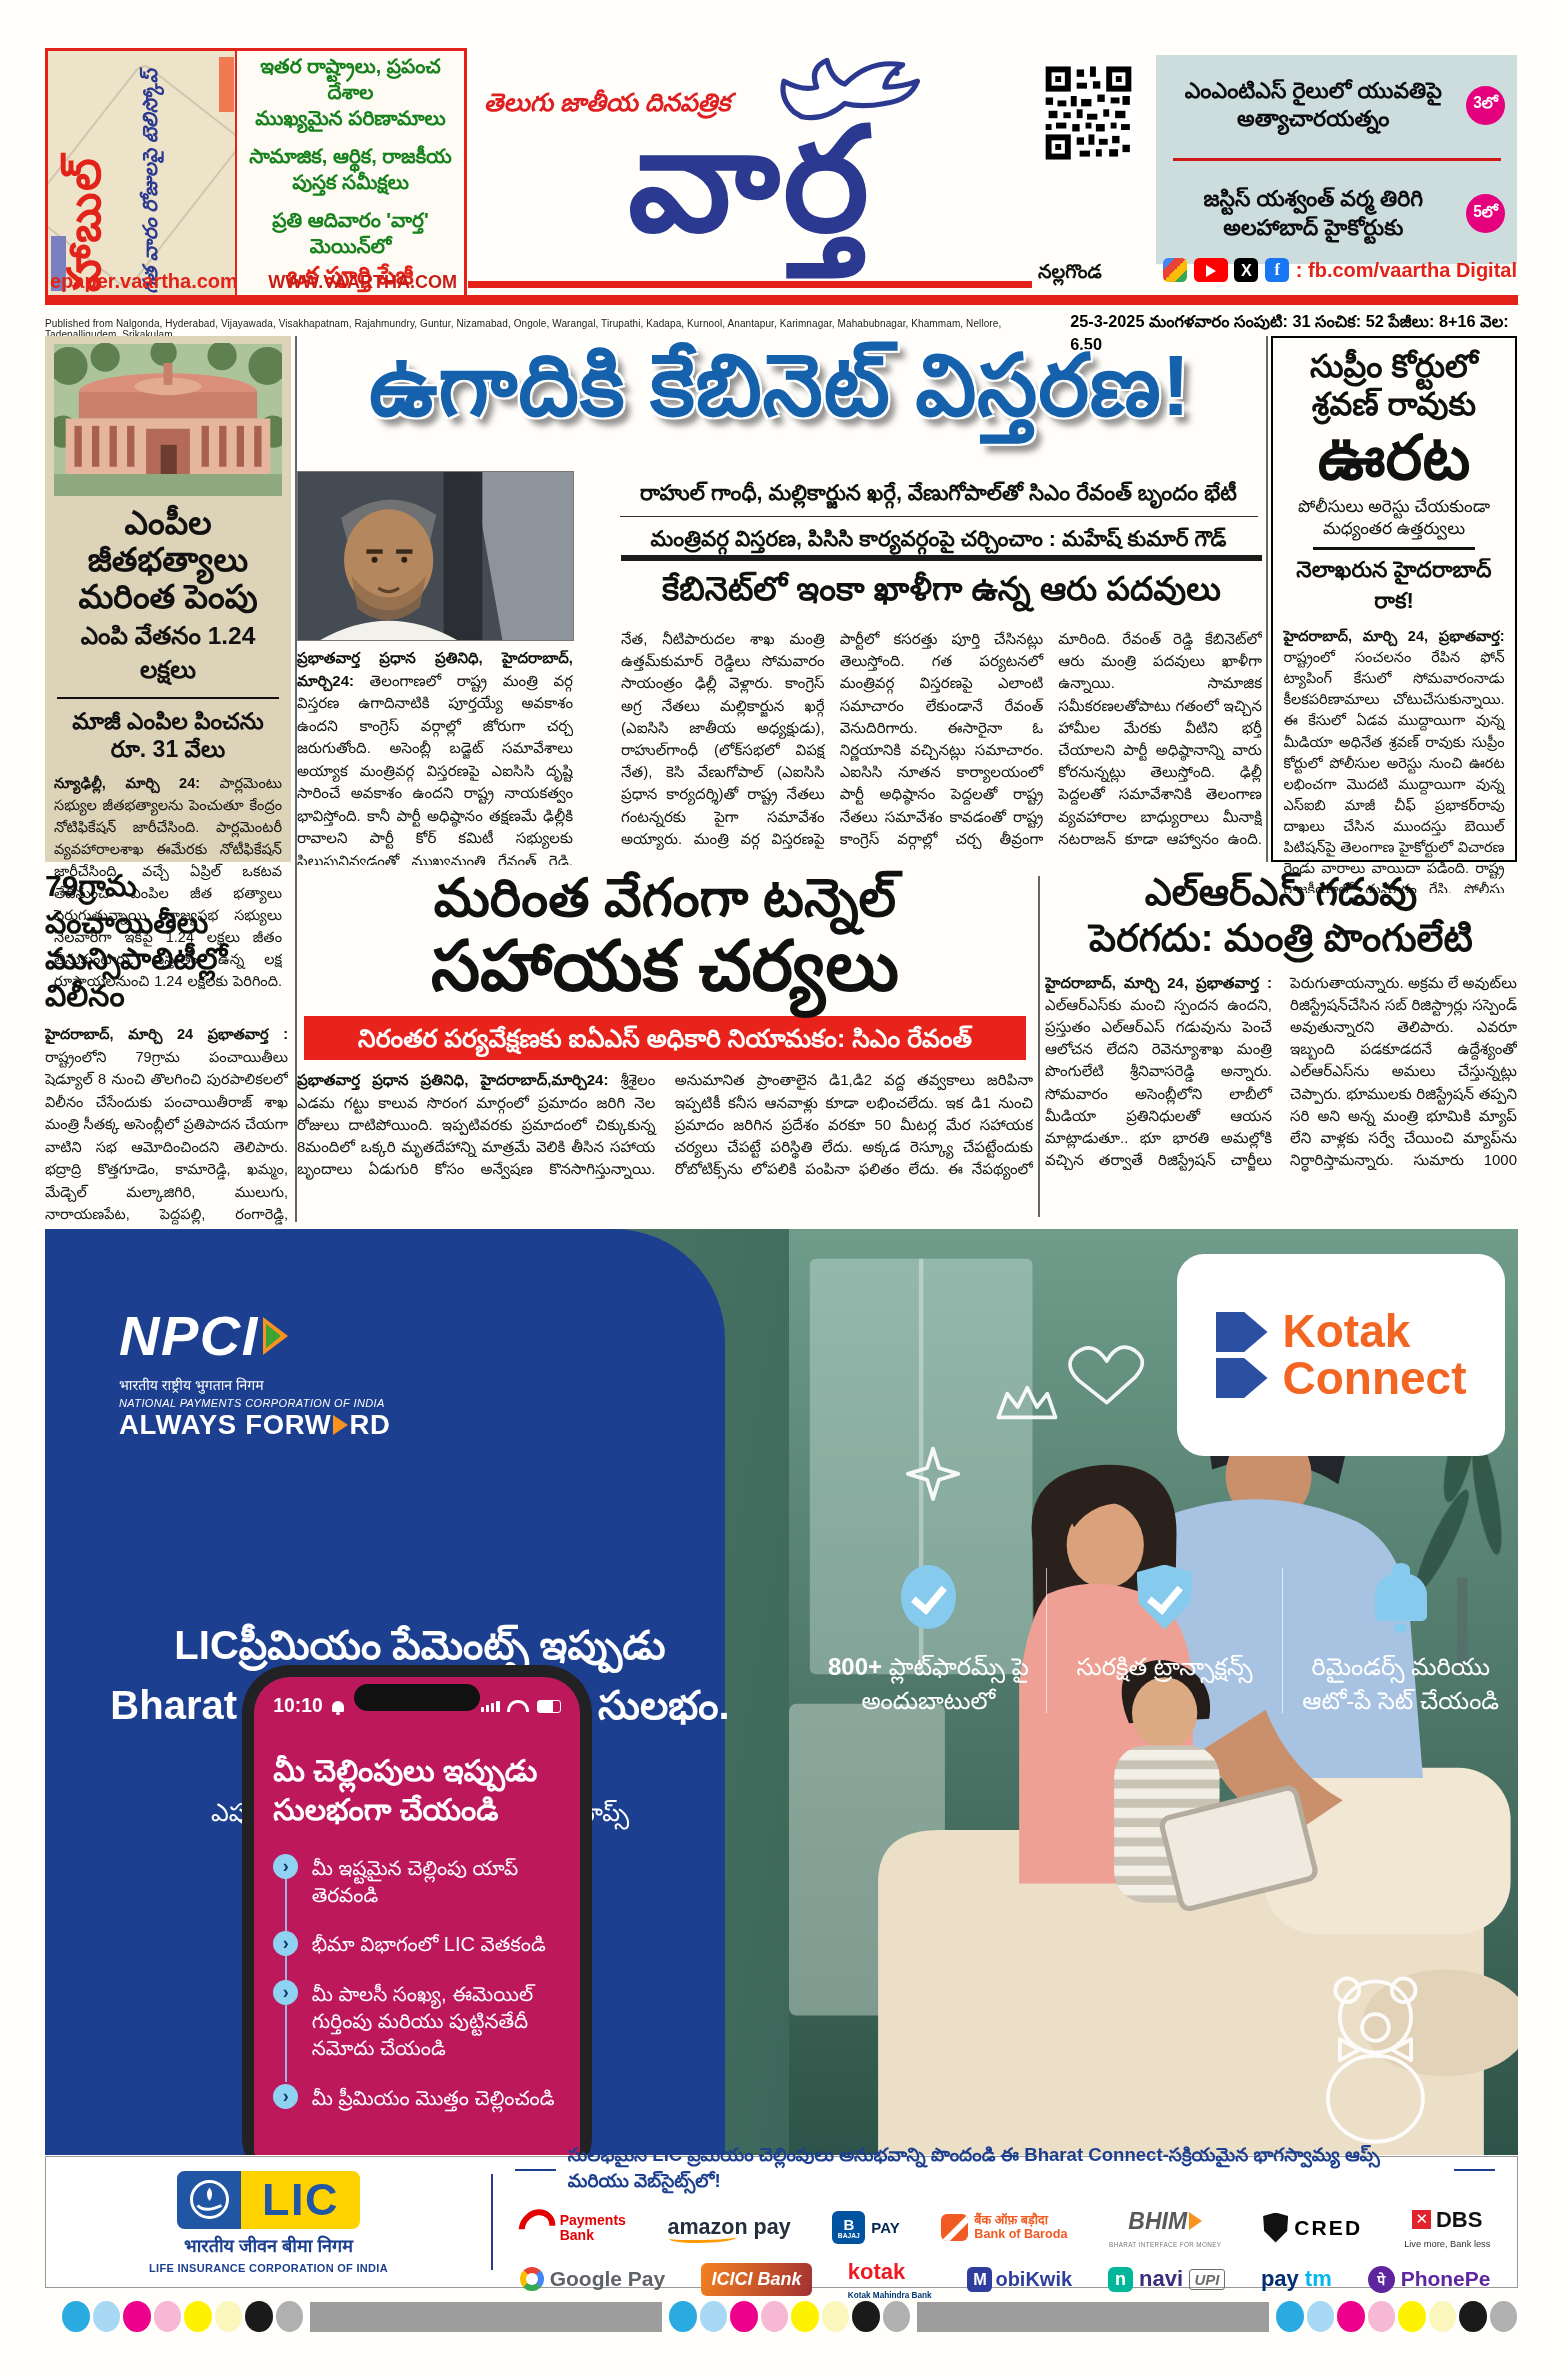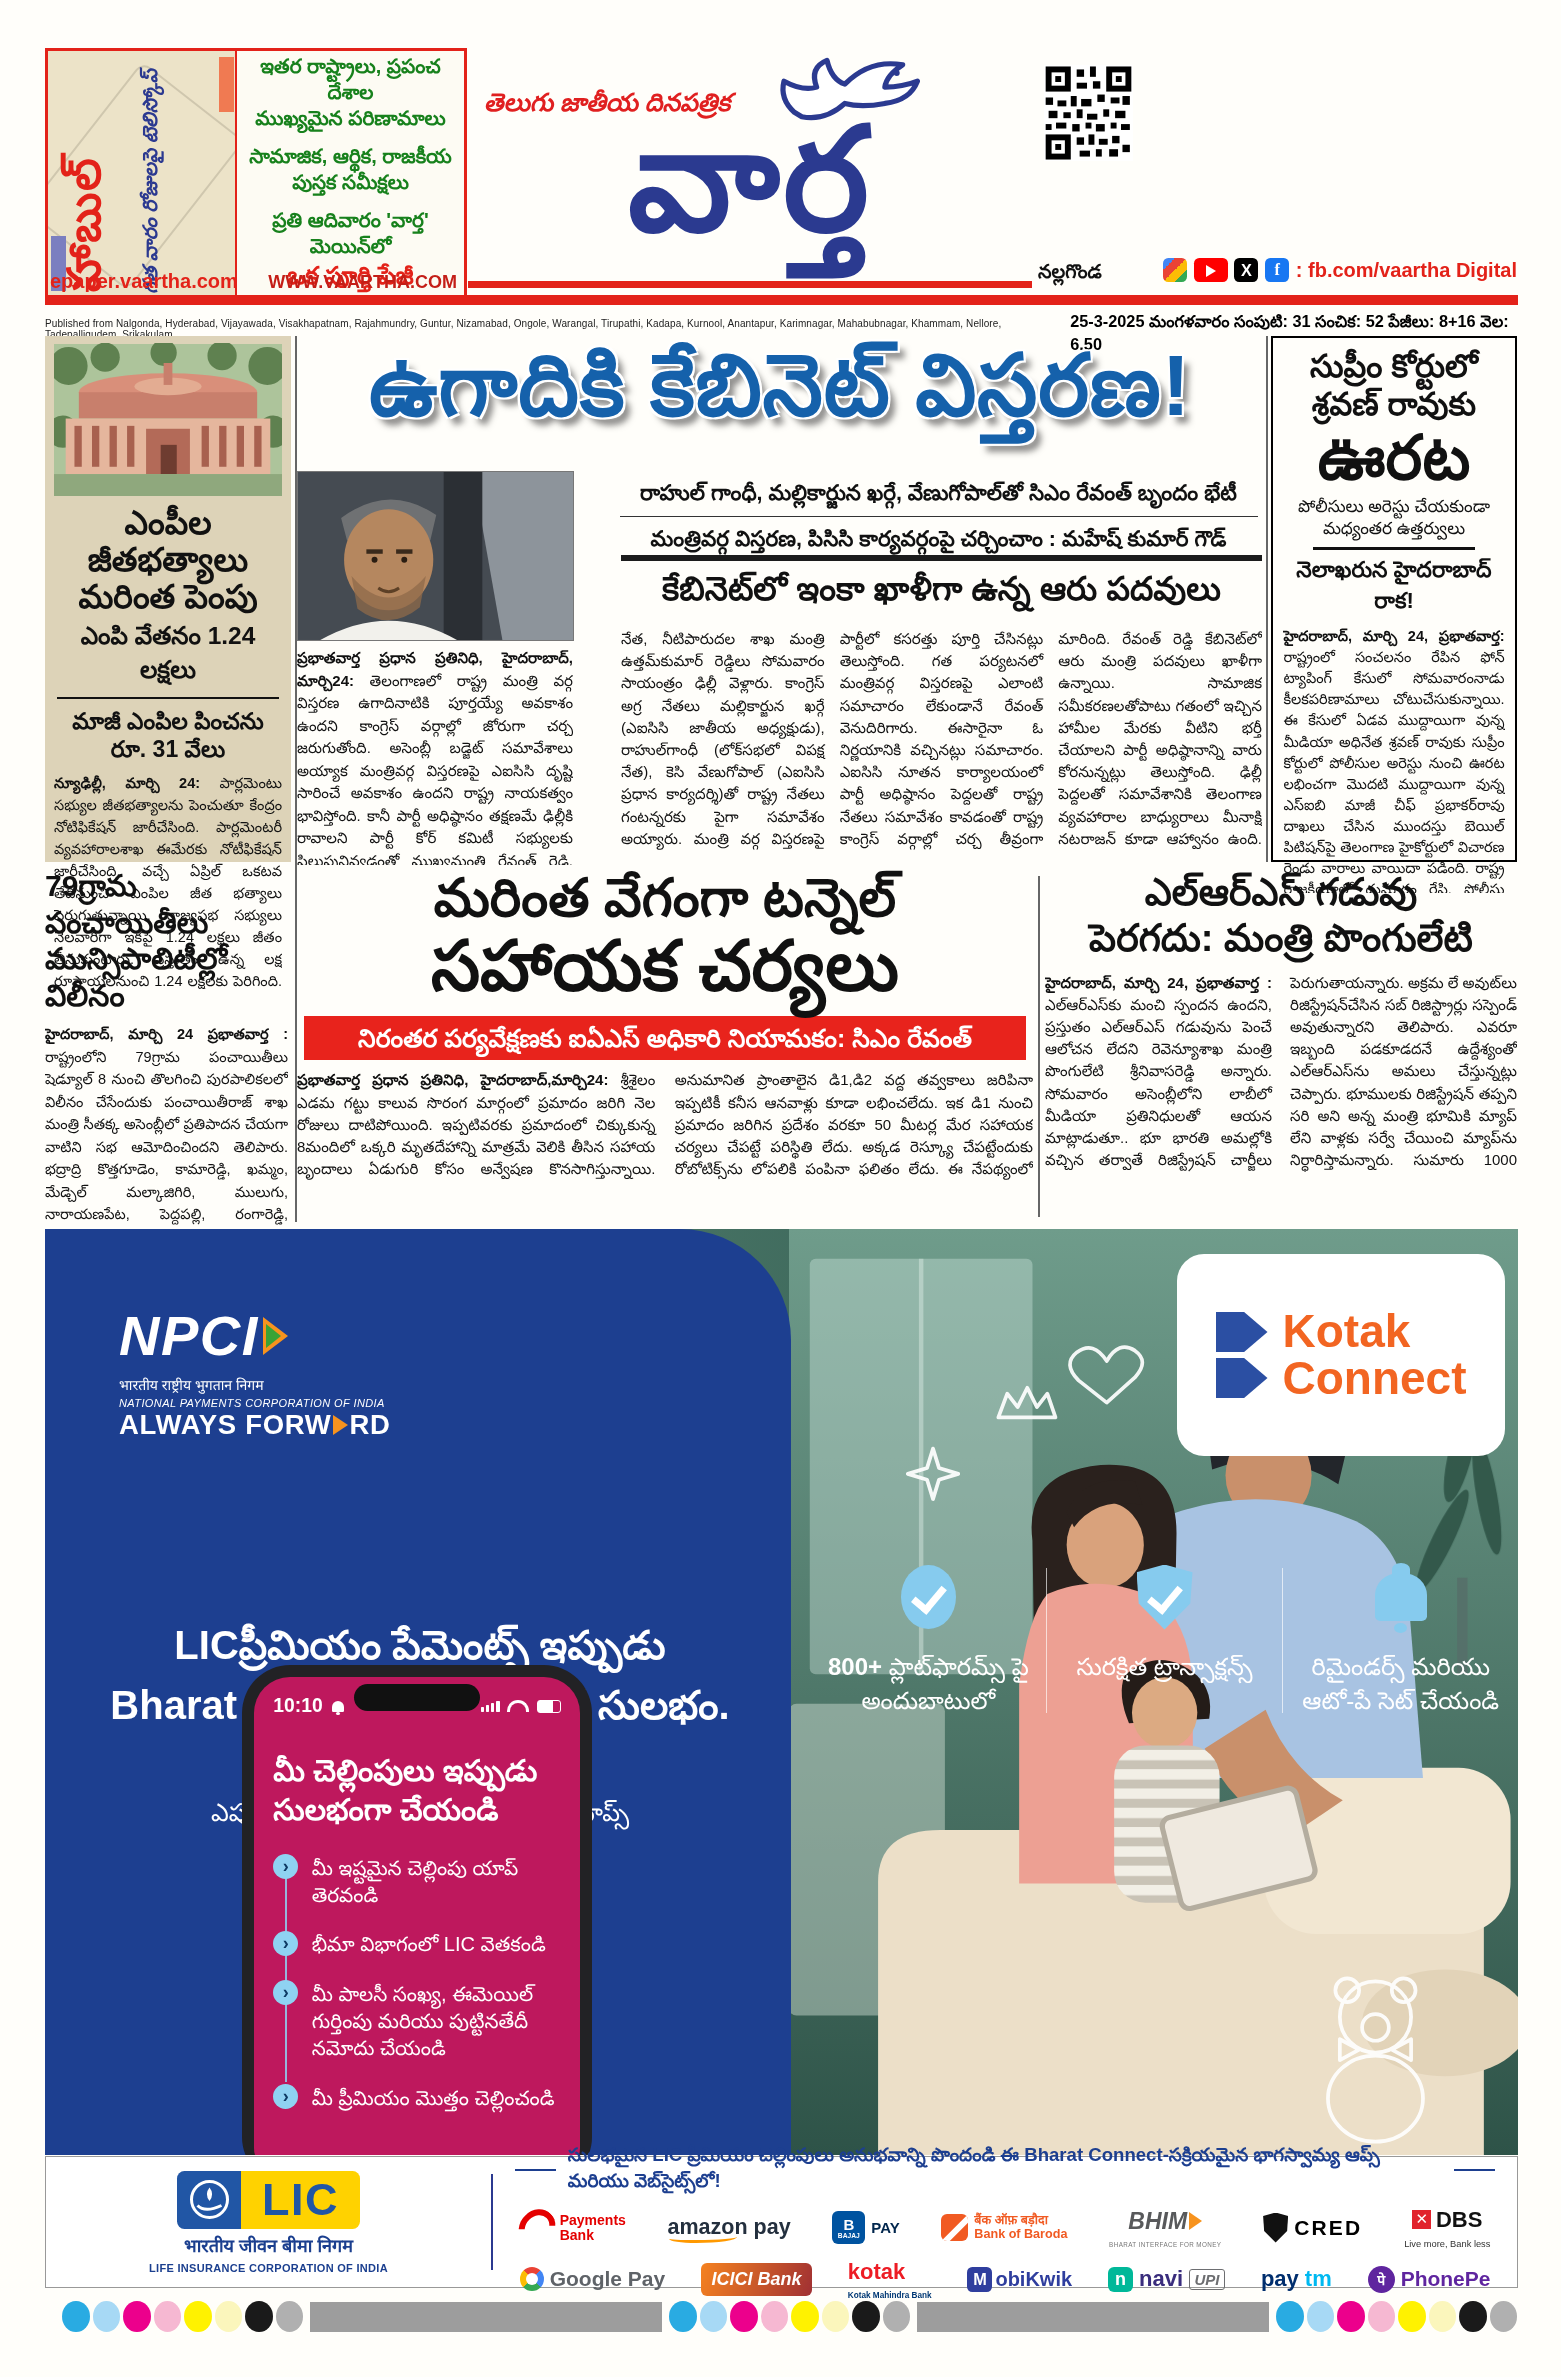--- a/index.html
+++ b/index.html
@@ -103,21 +103,21 @@
   .sv-h1{font-size:32px;font-weight:800;text-align:center;line-height:1.2}
   .sv-h3{font-size:62px;font-weight:800;text-align:center;line-height:1.05;margin:1px 0 6px}
   .sv-d1{font-size:17px;font-weight:400;text-align:center;line-height:1.3}
   .sv-div{height:2.2px;background:#111;margin:7.4px 30px}
   .sv-d2{font-size:22px;font-weight:800;text-align:center}
   .sv-body{font-size:14.5px;line-height:1.45;margin-top:7.4px;height:267px;overflow:hidden}
 
   
   .ad{left:45px;top:1229px;width:1473px;height:926px;background:linear-gradient(100deg,#5d8a79,#3c675a 55%,#2c5044);overflow:hidden}
   .fam{position:absolute;left:744px;top:0;width:729px;height:926px}
-  .blue-panel{position:absolute;left:0;top:0;width:746px;height:926px;background:#1d3f90;border-radius:0 111px 0 0}
+  .blue-panel{position:absolute;left:0;top:0;width:680px;height:926px;background:#1d3f90;border-radius:0 111px 0 0}
   .npci{position:absolute;left:74px;top:74px;color:#fff}
   .npci-name{font-size:56px;font-weight:800;font-style:italic;letter-spacing:1.5px;display:flex;align-items:center}
   .tri{width:0;height:0;border-left:25px solid #f7931e;border-top:19.3px solid transparent;border-bottom:19.3px solid transparent;margin-left:4.5px;position:relative}
   .tri::after{content:"";position:absolute;left:-22px;top:-12px;border-left:15px solid #3aa335;border-top:12px solid transparent;border-bottom:12px solid transparent}
   .npci-hi{font-size:14px;margin-top:7.4px}
   .npci-en{font-size:11px;letter-spacing:0.4px;margin-top:3px;font-style:italic}
   .npci-tag{font-size:27.5px;font-weight:800;display:flex;align-items:center;letter-spacing:0.7px}
   .tri-s{width:0;height:0;border-left:15px solid #f7931e;border-top:10.4px solid transparent;border-bottom:10.4px solid transparent;margin:0 1.5px}
   .ad-head{position:absolute;left:30px;top:386px;width:690px;text-align:center;color:#fff;font-size:40px;font-weight:bold;line-height:1.5}
   .ad-head b{font-weight:800}
@@ -312,20 +312,31 @@
         <rect x="60" y="94" width="8" height="14"></rect>
         <rect x="74" y="100" width="12" height="8"></rect>
       <rect x="92" y="96" width="10" height="10"></rect>
         <rect x="106" y="108" width="10" height="10"></rect>
         <rect x="48" y="116" width="14" height="8"></rect>
       <rect x="70" y="114" width="8" height="10"></rect>
         <rect x="88" y="114" width="12" height="10"></rect>
     </g>
   </svg>
 
+  <div class="abs promo-right">
+    <div class="pr-row">
+      <div class="pr-txt">ఎంఎంటిఎస్ రైలులో యువతిపై అత్యాచారయత్నం</div>
+      <div class="pr-badge">3లో</div>
+    </div>
+    <div class="pr-div"></div>
+    <div class="pr-row">
+      <div class="pr-txt">జస్టిస్ యశ్వంత్ వర్మ తిరిగి అలహాబాద్ హైకోర్టుకు</div>
+      <div class="pr-badge">5లో</div>
+    </div>
+  </div>
 
   <div class="abs social-row">
     <span class="ic ic-gnews"></span>
     <span class="ic ic-yt"></span>
     <span class="ic ic-x"></span>
     <span class="ic ic-fb"></span>
     <span class="social-txt">: fb.com/vaartha Digital</span>
   </div>
 
   <div class="abs red-rule"></div>

